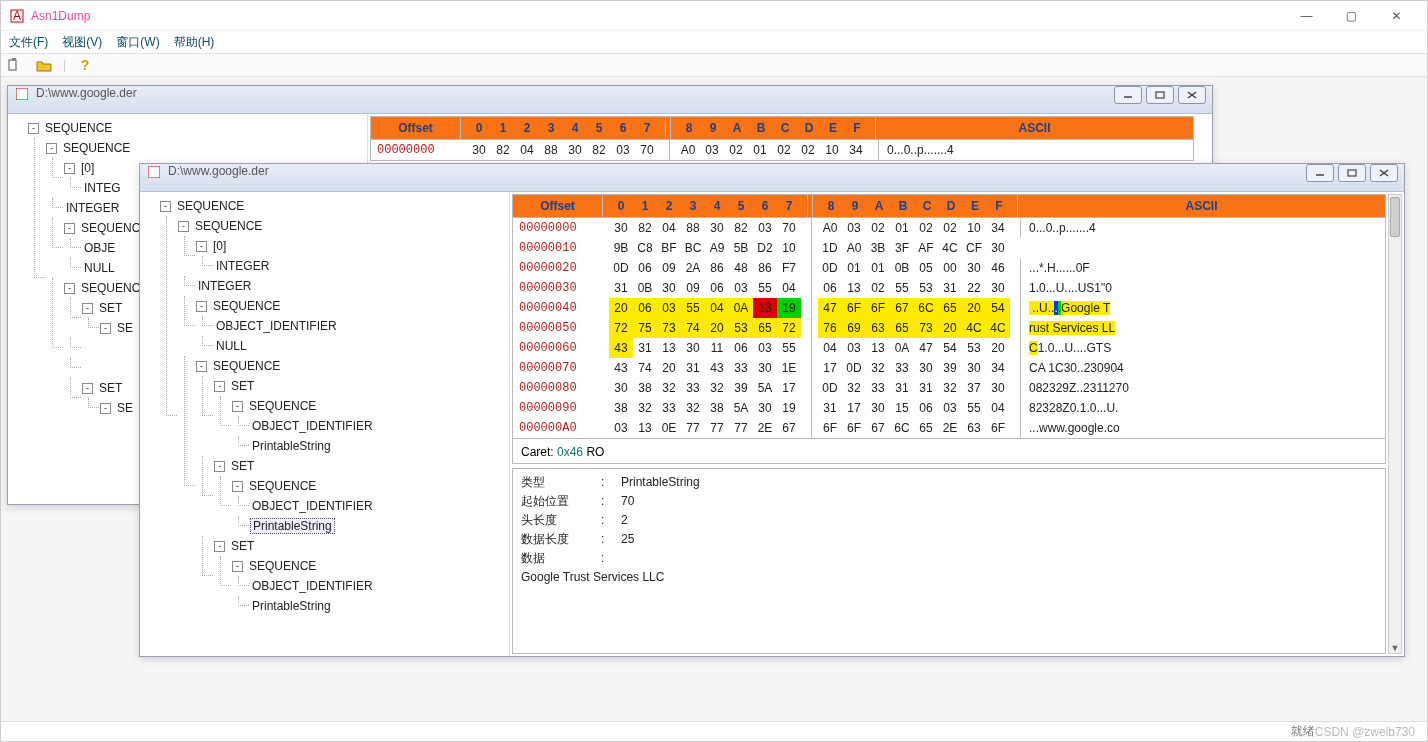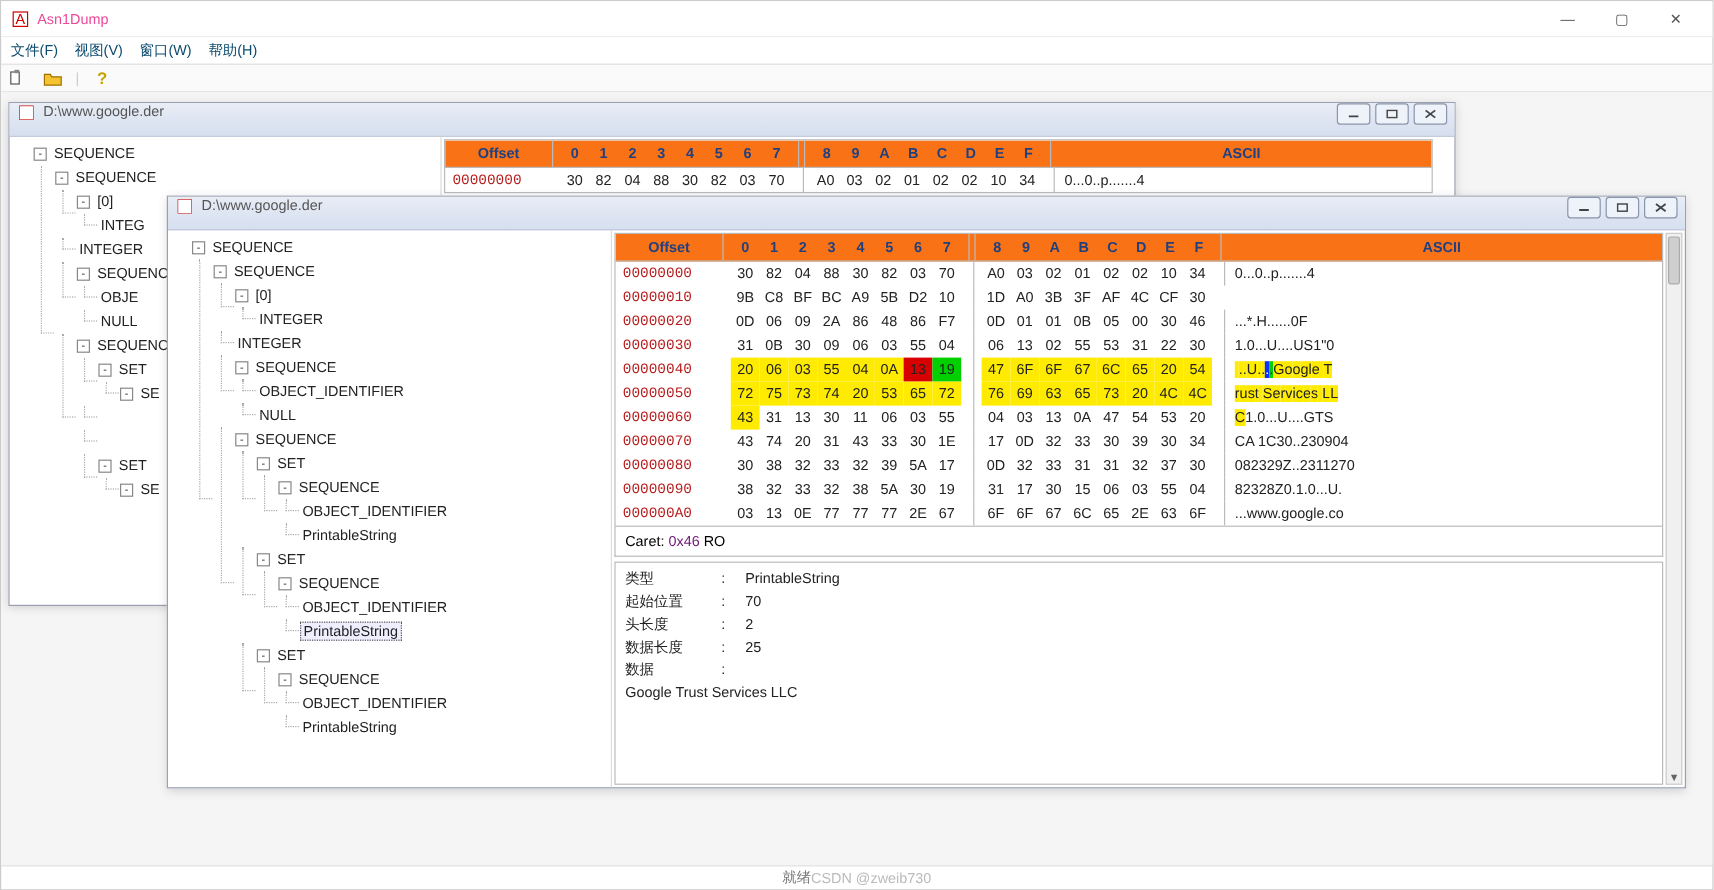--- a/index.html
+++ b/index.html
@@ -12,21 +12,21 @@
 .win-controls { display: flex; gap: 0; }
 .win-btn { width: 45px; height: 28px; display: flex; align-items: center; justify-content: center; color: #555; cursor: pointer; }
 
 .menubar { display: flex; height: 22px; padding: 0 8px; gap: 14px; align-items: center; }
 .menubar span { color: #0c4a6e; cursor: pointer; }
 
 .toolbar { display: flex; height: 24px; padding: 2px 6px; gap: 10px; border-top: 1px solid #e0e0e0; border-bottom: 1px solid #e0e0e0; align-items: center; background: #fafafa; }
 .toolbar .tbtn { width: 18px; height: 18px; display: inline-flex; align-items: center; justify-content: center; cursor: pointer; }
 
 .mdi-area { position: relative; background: #f5f5f5; height: calc(100% - 30px - 22px - 24px - 20px); }
-.statusbar { height: 20px; display: flex; align-items: center; justify-content: center; padding: 0 12px; border-top: 1px solid #ddd; color: #777; font-size: 11px; }
+.statusbar { height: 20px; display: flex; align-items: center; justify-content: flex-end; padding: 0 12px; border-top: 1px solid #ddd; color: #777; font-size: 11px; }
 .watermark { color: #bbb; }
 
 
 .mdi-window { position: absolute; background: #fff; border: 1px solid #9aa0b0; box-shadow: 0 2px 8px rgba(0,0,0,0.15); }
 .mdi-titlebar { height: 28px; background: linear-gradient(#e8edf6, #d6dfef); display: flex; align-items: flex-start; padding: 0 6px; border-bottom: 1px solid #b6c0d4; }
 .mdi-titlebar .title-text { color: #555; font-size: 12px; }
 .mdi-ctrl { width: 28px; height: 18px; border: 1px solid #8a94aa; border-radius: 3px; margin-left: 4px; display: flex; align-items: center; justify-content: center; background: #eef2f9; cursor: pointer; font-size: 11px; color: #444; }
 .mdi-ctrl svg { display:block; }
 
 .mdi-body { display: flex; height: calc(100% - 28px); }
@@ -55,21 +55,21 @@
 .hex-row .b { width: 24px; text-align: center; color: #222; }
 .hex-row .asc { padding: 0 8px; color: #222; white-space: pre; flex:1; }
 .hl-yellow { background: #ffeb00; }
 .hl-blue { background: #1030ff; color: #fff; }
 .hl-red { background: #d80000; color: #fff; }
 .hl-green { background: #00d000; }
 .vline { border-left: 1px solid #bbb; margin-left: 4px; padding-left: 4px; }
 
 .caret-bar { font-family: Consolas, monospace; font-size: 14px; padding: 4px 8px; border: 1px solid #bbb; border-top: none; margin: -2px 18px 2px 2px; }
 .caret-bar .lbl { color: #000; }
-.caret-bar .val { color: #701a75; }
+.caret-bar .val { color: #0f766e; }
 
 .detail-panel { border: 1px solid #bbb; margin: 2px 18px 2px 2px; flex: 1; padding: 4px 8px; font-family: "SimSun","NSimSun","Segoe UI",monospace; font-size: 14px; color: #222; overflow: auto; }
 .detail-panel .row { display: flex; line-height: 19px; }
 .detail-panel .k { width: 80px; }
 .detail-panel .sep { width: 20px; }
 .scrollbar-v { position: absolute; right: 2px; top: 2px; width: 14px; bottom: 2px; background: #f0f0f0; border: 1px solid #ccc; }
 .scrollbar-v .thumb { position:absolute; left:1px; right:1px; top:2px; height:40px; background:#cfcfcf; border:1px solid #aaa; border-radius:2px; }
 .scrollbar-v .arr { display:block; text-align:center; font-size:9px; color:#666; }
 
 </style>

